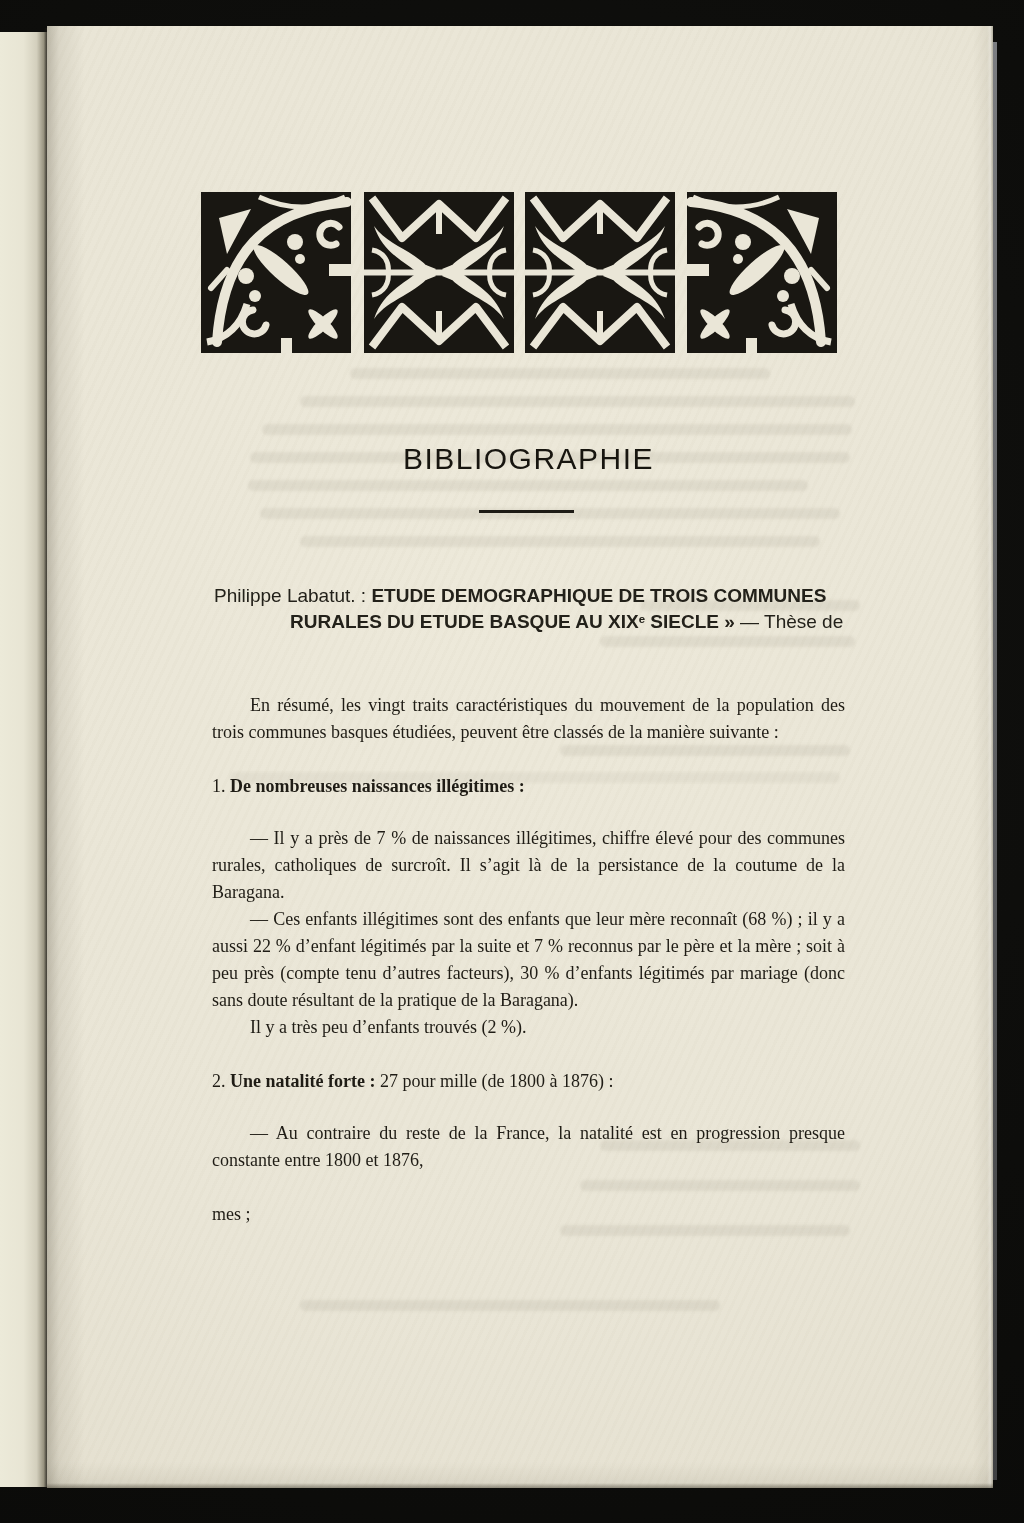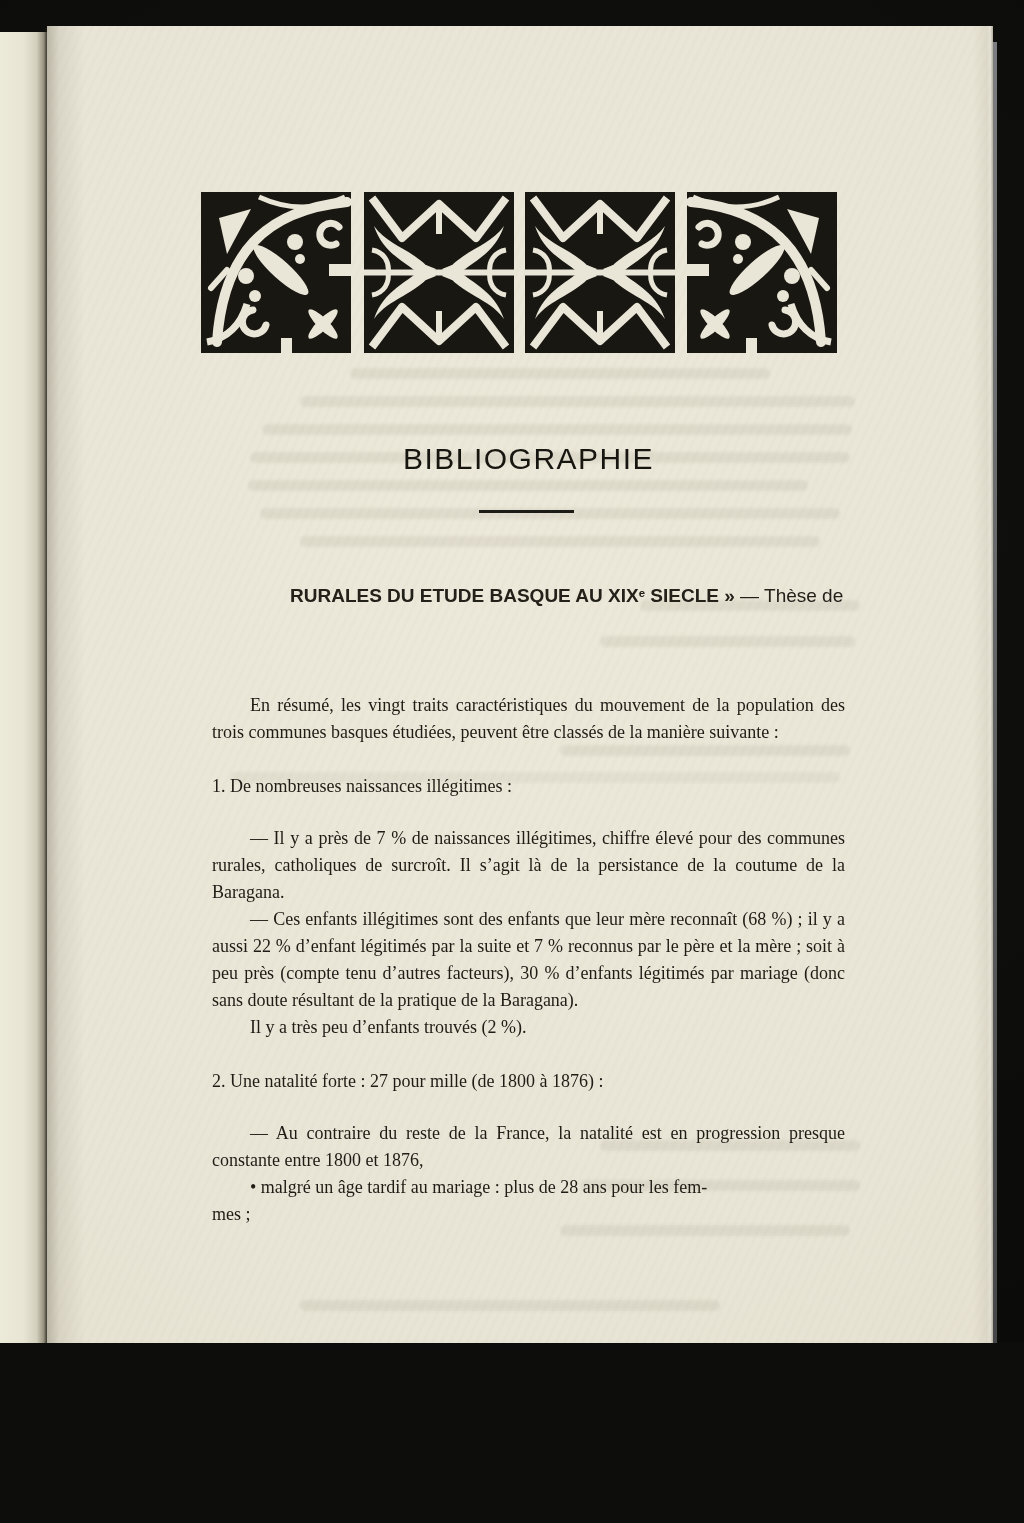--- a/index.html
+++ b/index.html
@@ -1,16 +1,16 @@
 <!DOCTYPE html>
 <html lang="fr"><head>
 <meta charset="utf-8">
 <style>
   html,body{margin:0;padding:0;background:#0d0d0b;}
-  .photo{position:relative;width:1024px;height:1343px;background:
+  .photo{position:relative;width:1024px;height:1523px;background:
     radial-gradient(140% 100% at 50% 40%, #121210 0%, #0c0c0a 60%, #080807 100%);
     overflow:hidden;font-family:"Liberation Sans",sans-serif;}
 
   
   .facing-page{position:absolute;left:0;top:32px;width:47px;height:1455px;
     background:linear-gradient(90deg,#ecead9 0%,#e8e5d4 50%,#d3cfbd 78%,#97927f 93%,#57544a 100%);}
   .gutter{position:absolute;left:44px;top:28px;width:10px;height:1460px;
     background:linear-gradient(90deg,rgba(30,28,22,0) 0%,rgba(35,32,25,0.65) 45%,rgba(70,66,52,0.25) 75%,rgba(0,0,0,0) 100%);}
 
   
@@ -46,21 +46,21 @@
   .reference .indent{padding-left:76px;}
   .reference b{font-weight:bold;}
   .sup{font-size:0.6em;position:relative;top:-0.45em;}
 
   .body-text{position:absolute;left:165px;top:666px;width:633px;
     font-family:"Liberation Serif","DejaVu Serif",serif;font-size:18px;line-height:27px;
     color:#1f1c15;text-align:justify;}
   .body-text p{margin:0;text-indent:38px;}
   .body-text p.hd{margin-top:27px;text-indent:0;}
   .body-text p.hd + p{margin-top:25px;}
-  .body-text b{font-weight:normal;margin-top:27px;}
+  .body-text b{font-weight:bold;margin-top:27px;}
 </style>
 </head>
 <body>
 
 <div class="photo">
 
   <div class="facing-page"></div>
   <div class="gutter"></div>
   <div class="page-stack"></div>
 
@@ -133,34 +133,35 @@
           </g>
         <g>
             <use href="#pnlA" transform="translate(636,0) scale(-1,1)"></use>
           </g>
       </svg>
 
       <h1 class="page-title">BIBLIOGRAPHIE</h1>
       <div class="title-rule"></div>
 
       <div class="reference">
+        <div><span>Philippe Labatut. : </span><b>ETUDE DEMOGRAPHIQUE DE TROIS COMMUNES</b></div>
         <div class="indent"><b>RURALES DU ETUDE BASQUE AU XIX</b><b class="sup">e</b><b> SIECLE » </b><span>— Thèse de</span></div>
       </div>
 
       <div class="body-text">
         <p>En résumé, les vingt traits caractéristiques du mouvement de la population des trois communes basques étudiées, peuvent être classés de la manière suivante :</p>
 
         <p class="hd"><span>1. </span><b>De nombreuses naissances illégitimes :</b></p>
         <p>— Il y a près de 7 % de naissances illégitimes, chiffre élevé pour des communes rurales, catholiques de surcroît. Il s’agit là de la persistance de la coutume de la Baragana.</p>
         <p>— Ces enfants illégitimes sont des enfants que leur mère reconnaît (68 %) ; il y a aussi 22 % d’enfant légitimés par la suite et 7 % reconnus par le père et la mère ; soit à peu près (compte tenu d’autres facteurs), 30 % d’enfants légitimés par mariage (donc sans doute résultant de la pratique de la Baragana).</p>
         <p>Il y a très peu d’enfants trouvés (2 %).</p>
 
         <p class="hd"><span>2. </span><b>Une natalité forte : </b><span>27 pour mille (de 1800 à 1876) :</span></p>
         <p>— Au contraire du reste de la France, la natalité est en progression presque constante entre 1800 et 1876,</p>
-        <p><span>• malgré un âge tardif au mariage : plus de 28 ans pour les fem-</span><br><span>mes ;</span></p>
+        <p><br><span>mes ;</span></p>
       </div>
 
     </div>
 
     <div class="page-edge-right"></div>
     <div class="page-edge-bottom"></div>
   </div>
 
 </div>
 

